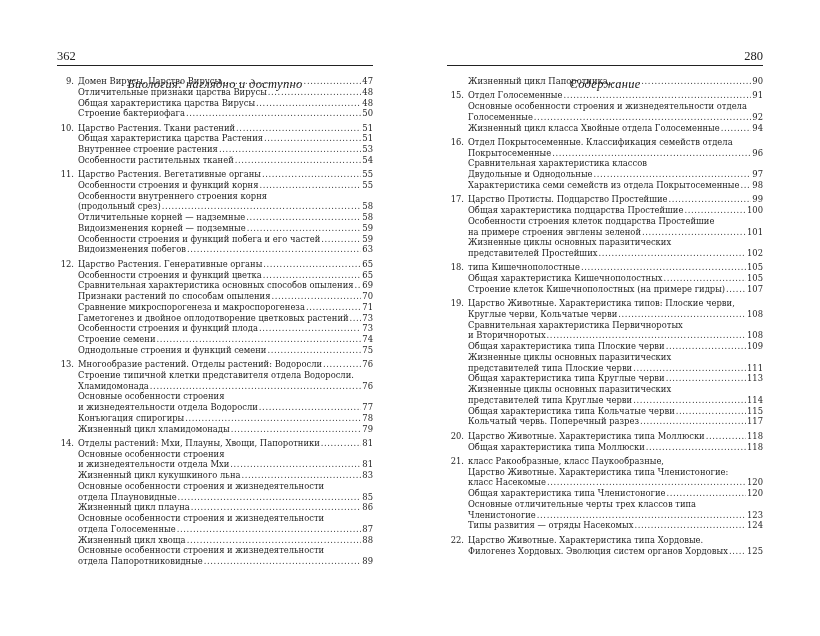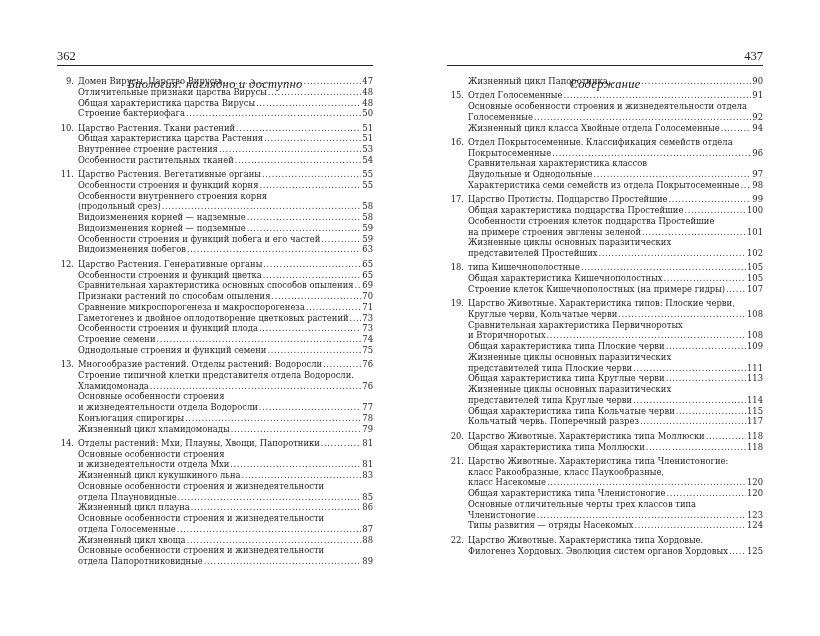--- a/index.html
+++ b/index.html
@@ -117,21 +117,21 @@
         <div class="entry">
           <div class="wrap">Особенности внутреннего строения корня</div>
           <div class="line">
             <span class="t">(продольный срез)</span>
             <span class="dots"></span>
             <span class="pg">58</span>
           </div>
         </div>
         <div class="entry">
           <div class="line">
-            <span class="t">Видоизменения корней — надземные</span>
+            <span class="t">Отличительные корней — надземные</span>
             <span class="dots"></span>
             <span class="pg">58</span>
           </div>
         </div>
         <div class="entry">
           <div class="line">
             <span class="t">Видоизменения корней — подземные</span>
             <span class="dots"></span>
             <span class="pg">59</span>
           </div>
@@ -319,21 +319,21 @@
             <span class="pg">89</span>
           </div>
         </div>
       </div>
     </div>
 </div>
 
 <div class="page right">
   <div class="header">
     <span class="title">Содержание</span>
-    <span class="num">437</span>
+    <span class="num">280</span>
   </div>
   <div class="rule"></div>
   <div class="toc">
       <div class="section">
         <div class="entry">
           <div class="line">
             <span class="t">Жизненный цикл Папоротника</span>
             <span class="dots"></span>
             <span class="pg">90</span>
           </div>
@@ -523,22 +523,22 @@
           <div class="line">
             <span class="t">Общая характеристика типа Моллюски</span>
             <span class="dots"></span>
             <span class="pg">118</span>
           </div>
         </div>
       </div>
       <div class="section">
         <div class="entry">
           <span class="snum">21.</span>
+          <div class="wrap">класс Ракообразные, класс Паукообразные,</div>
           <div class="wrap">Царство Животные. Характеристика типа Членистоногие:</div>
-          <div class="wrap">класс Ракообразные, класс Паукообразные,</div>
           <div class="line">
             <span class="t">класс Насекомые</span>
             <span class="dots"></span>
             <span class="pg">120</span>
           </div>
         </div>
         <div class="entry">
           <div class="line">
             <span class="t">Общая характеристика типа Членистоногие</span>
             <span class="dots"></span>

